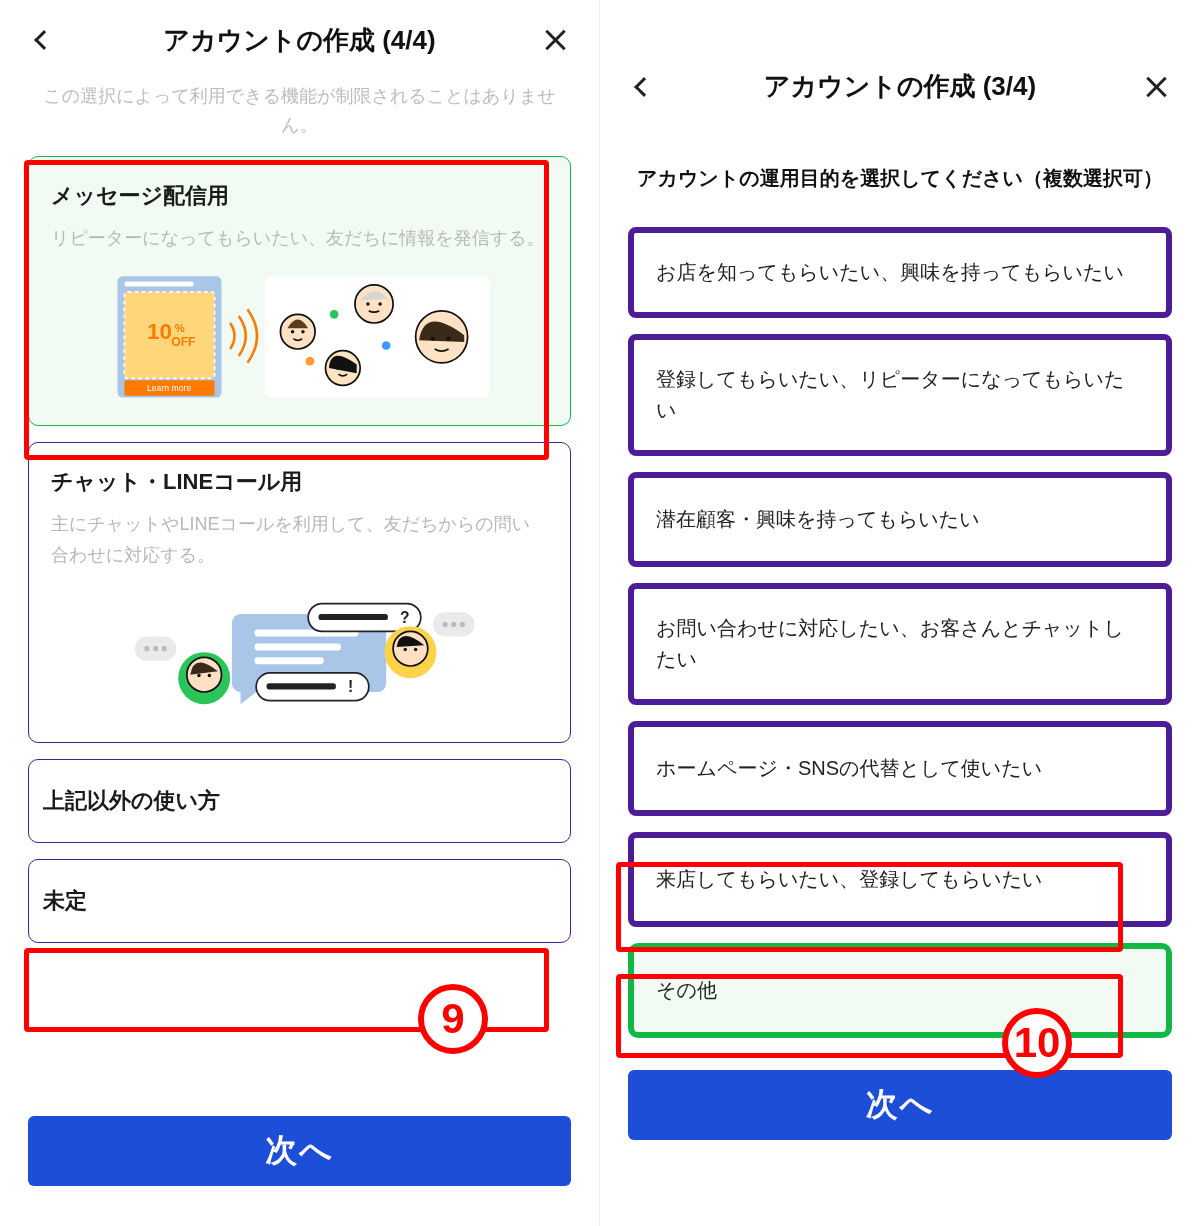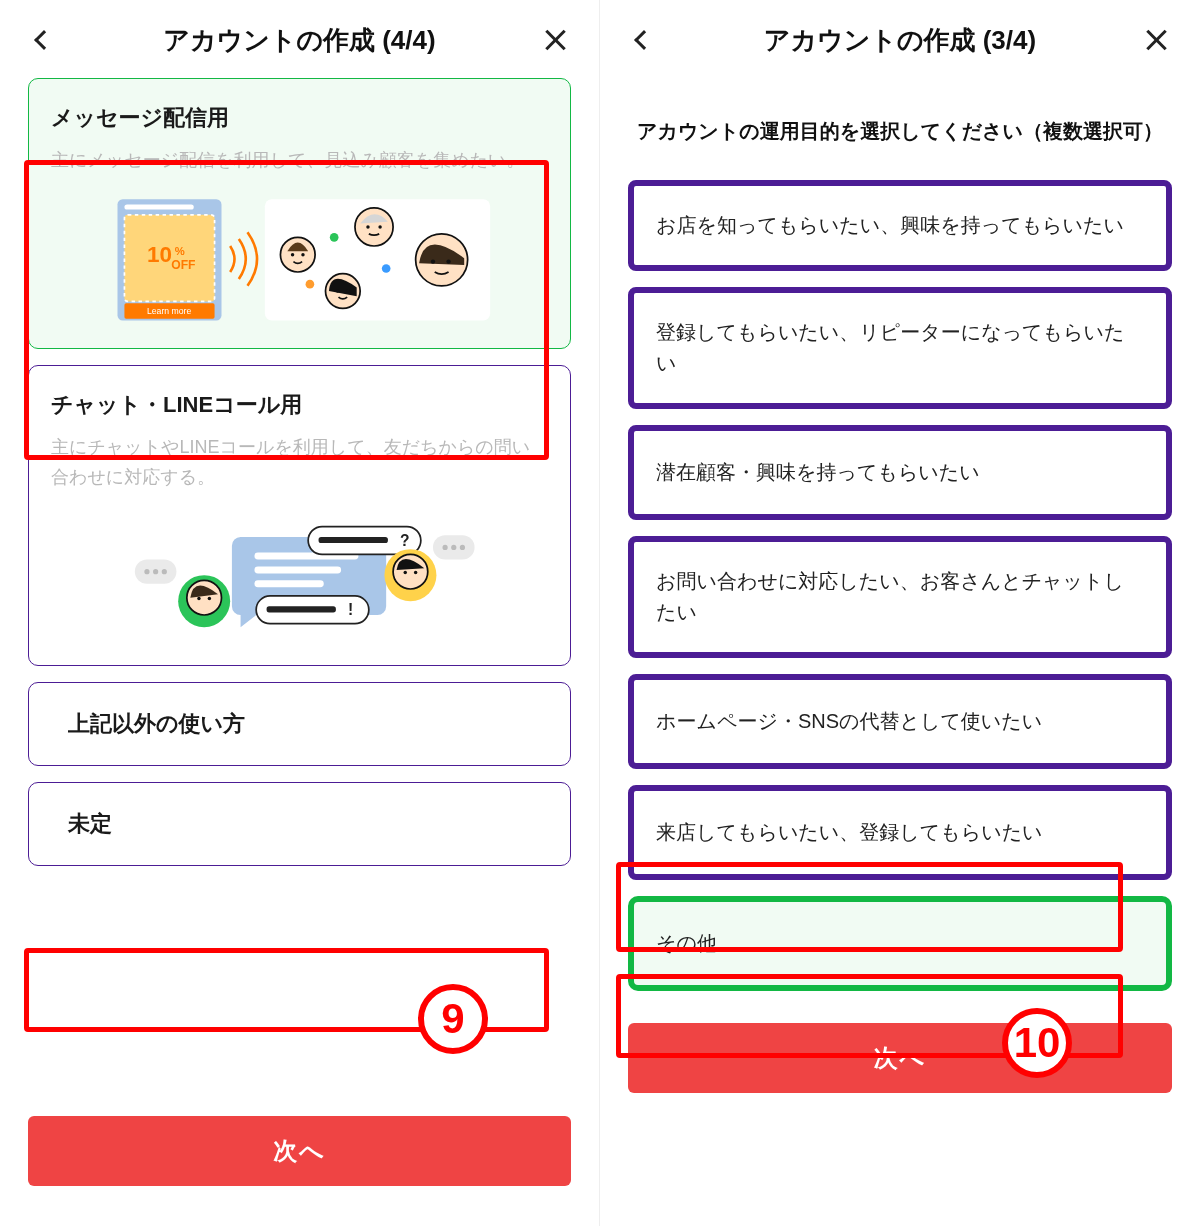--- a/index.html
+++ b/index.html
@@ -16,20 +16,21 @@
     height: 100%;
   }
   .pane {
     width: 50%;
     height: 100%;
     background: #fff;
     position: relative;
     padding: 0;
     display: flex;
     flex-direction: column;
+    justify-content: center;
   }
   .pane.left  { border-right: 1px solid #eee; }
   .header {
     display: flex;
     align-items: center;
     justify-content: space-between;
     padding: 20px 24px 18px;
   }
   .header .back, .header .close {
     width: 40px;
@@ -104,21 +105,21 @@
     color: #1a1a1a;
     margin-bottom: 12px;
   }
   .card-desc {
     font-size: 18px;
     color: #b8b8b8;
     line-height: 1.7;
     margin-bottom: 18px;
   }
   .card.simple {
-    padding: 26px 39px;
+    padding: 26px 14px;
   }
   .card.simple .card-title { margin-bottom: 0; }
 
   .illustration {
     width: 100%;
     border-radius: 6px;
     overflow: hidden;
   }
 
   
@@ -151,23 +152,23 @@
     border-radius: 10px;
   }
 
   
   .bottom {
     padding: 16px 28px 40px;
   }
   .btn-next {
     width: 100%;
     height: 70px;
-    background: #ef4444;
+    background: #1d4ed8;
     color: #fff;
-    font-size: 24px;
+    font-size: 32px;
     font-weight: 600;
     border: none;
     border-radius: 6px;
     cursor: pointer;
     letter-spacing: 2px;
   }
 
   
   .hl {
     position: absolute;
@@ -213,24 +214,25 @@
       <div class="back">
         <span class="chevron-left"></span>
       </div>
       <div class="title">アカウントの作成 (4/4)</div>
       <div class="close">
         <span class="x-icon"></span>
       </div>
     </div>
 
     <div class="scroll">
+      <div class="subtext">この選択によって利用できる機能が制限されることはありません。</div>
 
       <div class="card selected">
         <div class="card-title">メッセージ配信用</div>
-        <div class="card-desc">主にメッセージ配信を利用して、見込み顧客を集めたい。</div>
+        <div class="card-desc">リピーターになってもらいたい、友だちに情報を発信する。</div>
         <div class="illustration">
           <svg viewBox="0 0 440 150" width="100%" height="130">
 
             <rect x="10" y="6" width="120" height="140" rx="6" fill="#a9c6e8"></rect>
             <rect x="18" y="12" width="80" height="6" rx="3" fill="#fff"></rect>
             <rect x="18" y="24" width="104" height="100" rx="4" fill="#ffd67a"></rect>
             <rect x="18" y="24" width="104" height="100" rx="4" fill="none" stroke="#fff" stroke-width="2" stroke-dasharray="4 4"></rect>
             <text x="44" y="78" font-size="26" font-weight="800" fill="#ff7a00">10</text>
             <text x="76" y="70" font-size="13" font-weight="800" fill="#ff7a00">%</text>
             <text x="72" y="86" font-size="14" font-weight="800" fill="#ff7a00">OFF</text>

